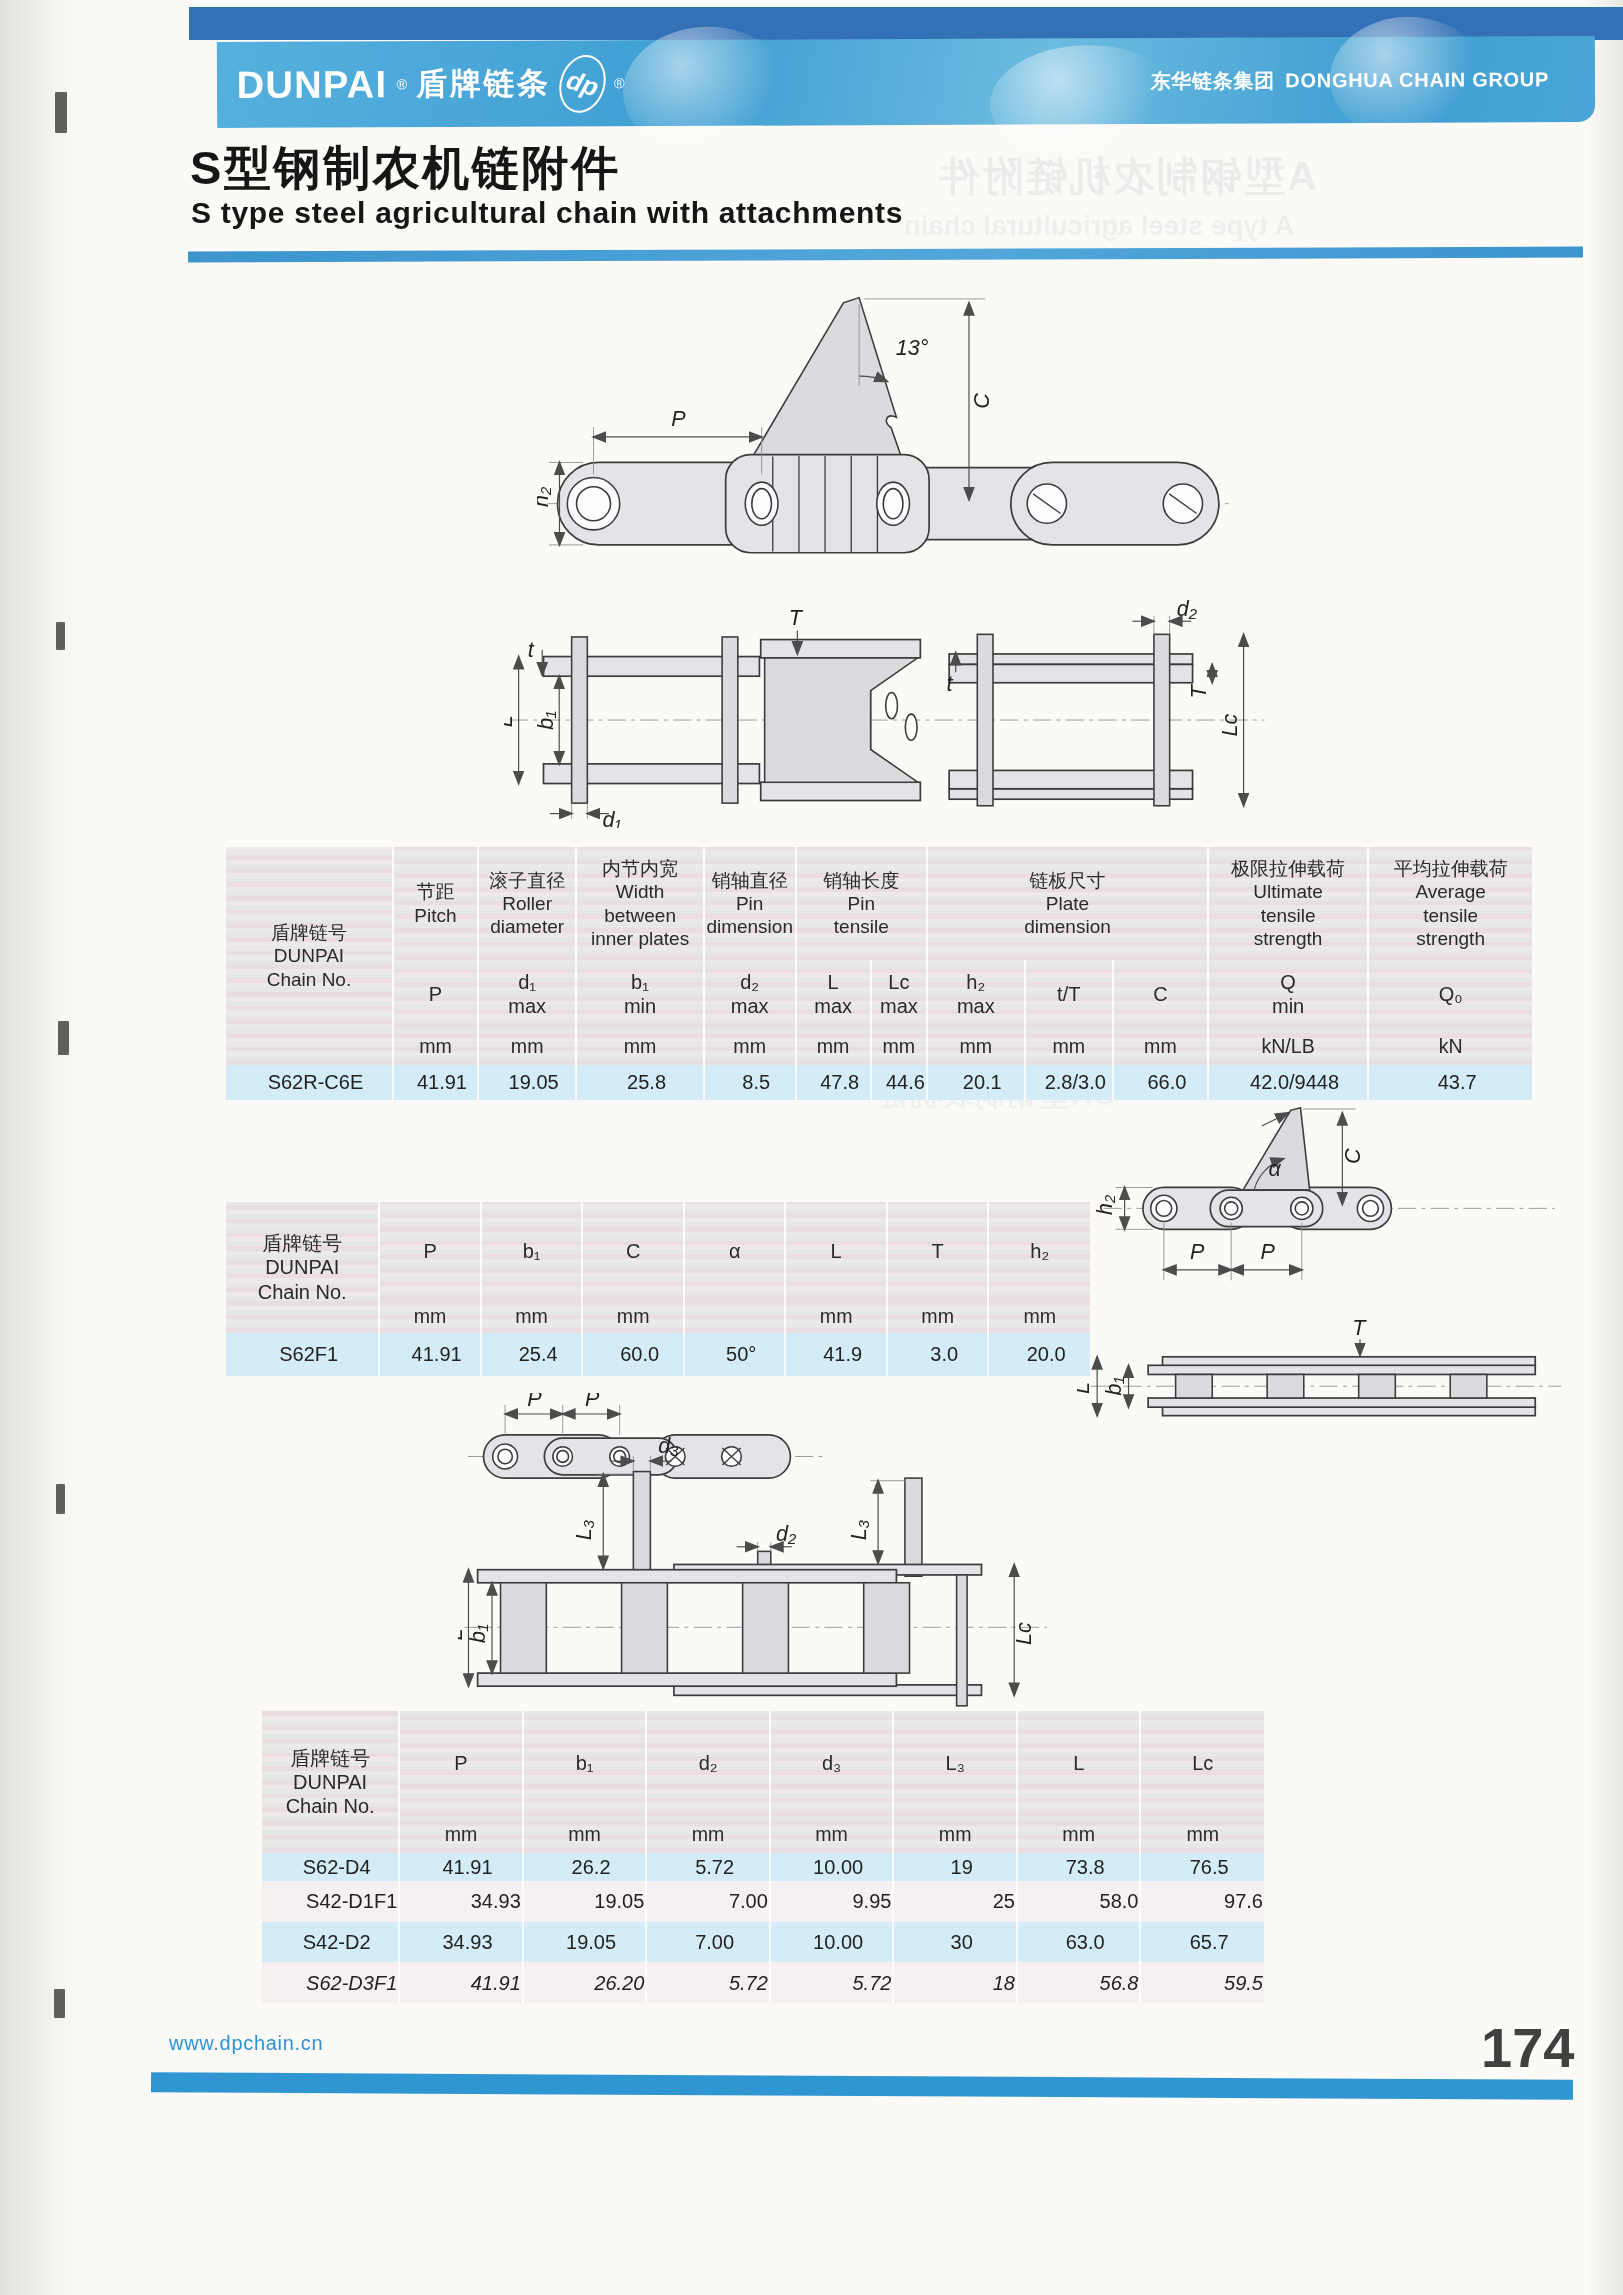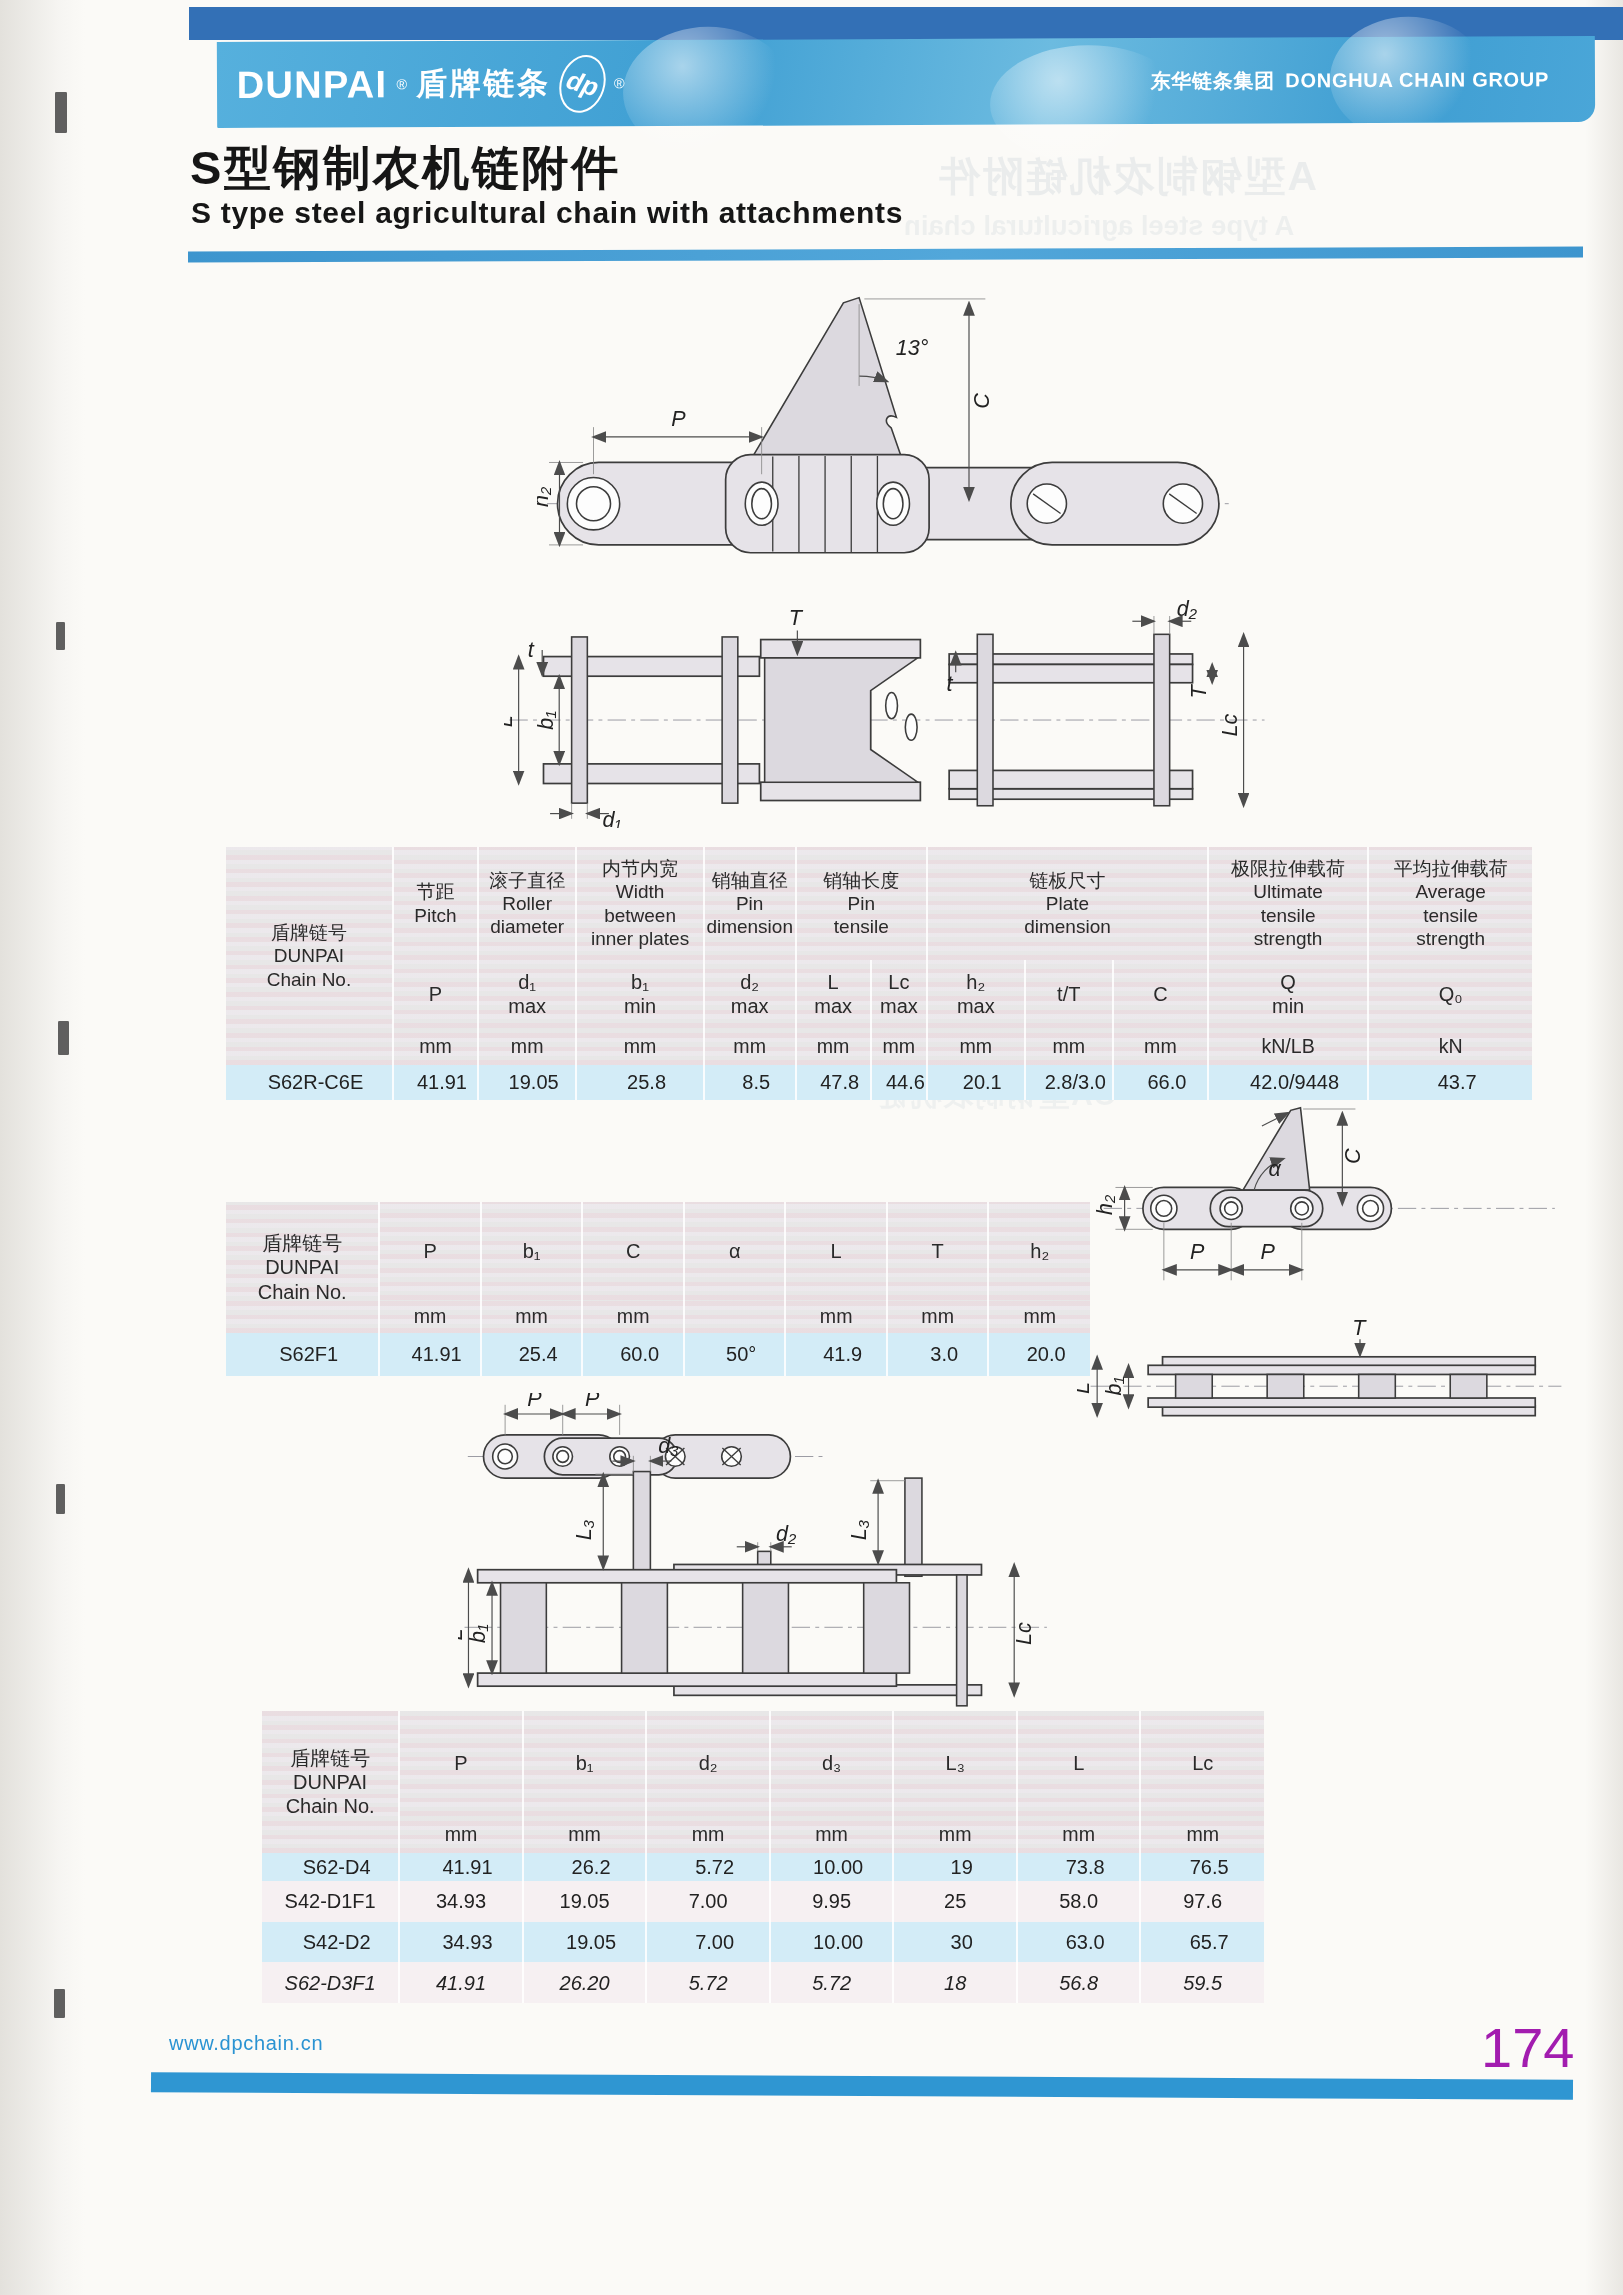--- a/index.html
+++ b/index.html
@@ -48,36 +48,36 @@
      border-right:2px solid rgba(255,255,255,.85);}
   td:last-child{border-right:none;}
   .hdr td{
     background:#ebe7e9;
     background-image:repeating-linear-gradient(0deg, rgba(228,195,205,.28) 0 4.6px, rgba(222,232,224,.22) 4.6px 9.2px, rgba(240,238,244,.25) 9.2px 13.7px);
     font-size:19px;color:#2a2a2a;
   }
   .sym td{font-size:20px;}
   .unit td{font-size:19.6px;}
   .blue td{background:#d3ecf7;font-size:20px;padding-left:14px;}
-  .pink td{background:#f6f0f2;font-size:20px;}
+  .pink td{background:#f6f0f2;font-size:20px;text-align:right;}
   .chaincell{font-size:19px;}
   .t-wrap{background:transparent;}
   
   svg text{font-family:"Liberation Sans","DejaVu Sans",sans-serif;}
   .lbl{font-size:33px;font-style:italic;fill:#222;}
   .metal{fill:#e6e3e8;stroke:#3c3c3c;stroke-width:2.6;}
   .metal2{fill:#dcd9df;stroke:#3c3c3c;stroke-width:2.4;}
   .hole{fill:#fdfdfd;stroke:#3c3c3c;stroke-width:2.4;}
   .dim{stroke:#4c4c4c;stroke-width:1.8;fill:none;}
   .ext{stroke:#8a8a8a;stroke-width:1.3;fill:none;}
   .cl{stroke:#9a9aa2;stroke-width:1.5;fill:none;stroke-dasharray:28 8 6 8;}
   .hatch{stroke:#3c3c3c;stroke-width:2;fill:none;}
   
   .footer-url{left:169px;top:2032px;font-size:20px;color:#2a93d2;letter-spacing:0.7px;text-decoration:none;}
-  .page-num{left:1481px;top:2015px;font-size:56px;font-weight:400;color:#a21caf;}
+  .page-num{left:1481px;top:2015px;font-size:56px;font-weight:700;color:#404040;}
   .footer-bar{left:151px;top:2076px;width:1422px;height:20px;background:#2f96d2;transform:rotate(0.3deg);}
 </style>
 </head>
 <body>
 
 <div class="abs edge-left"></div>
 <div class="abs edge-right"></div>
 <div class="abs scanmark" style="left:55px;top:92px;width:11.8px;height:41px;"></div>
 <div class="abs scanmark" style="left:56px;top:622px;width:9.2px;height:27.5px;"></div>
 <div class="abs scanmark" style="left:58px;top:1021px;width:10.5px;height:34px;"></div>

